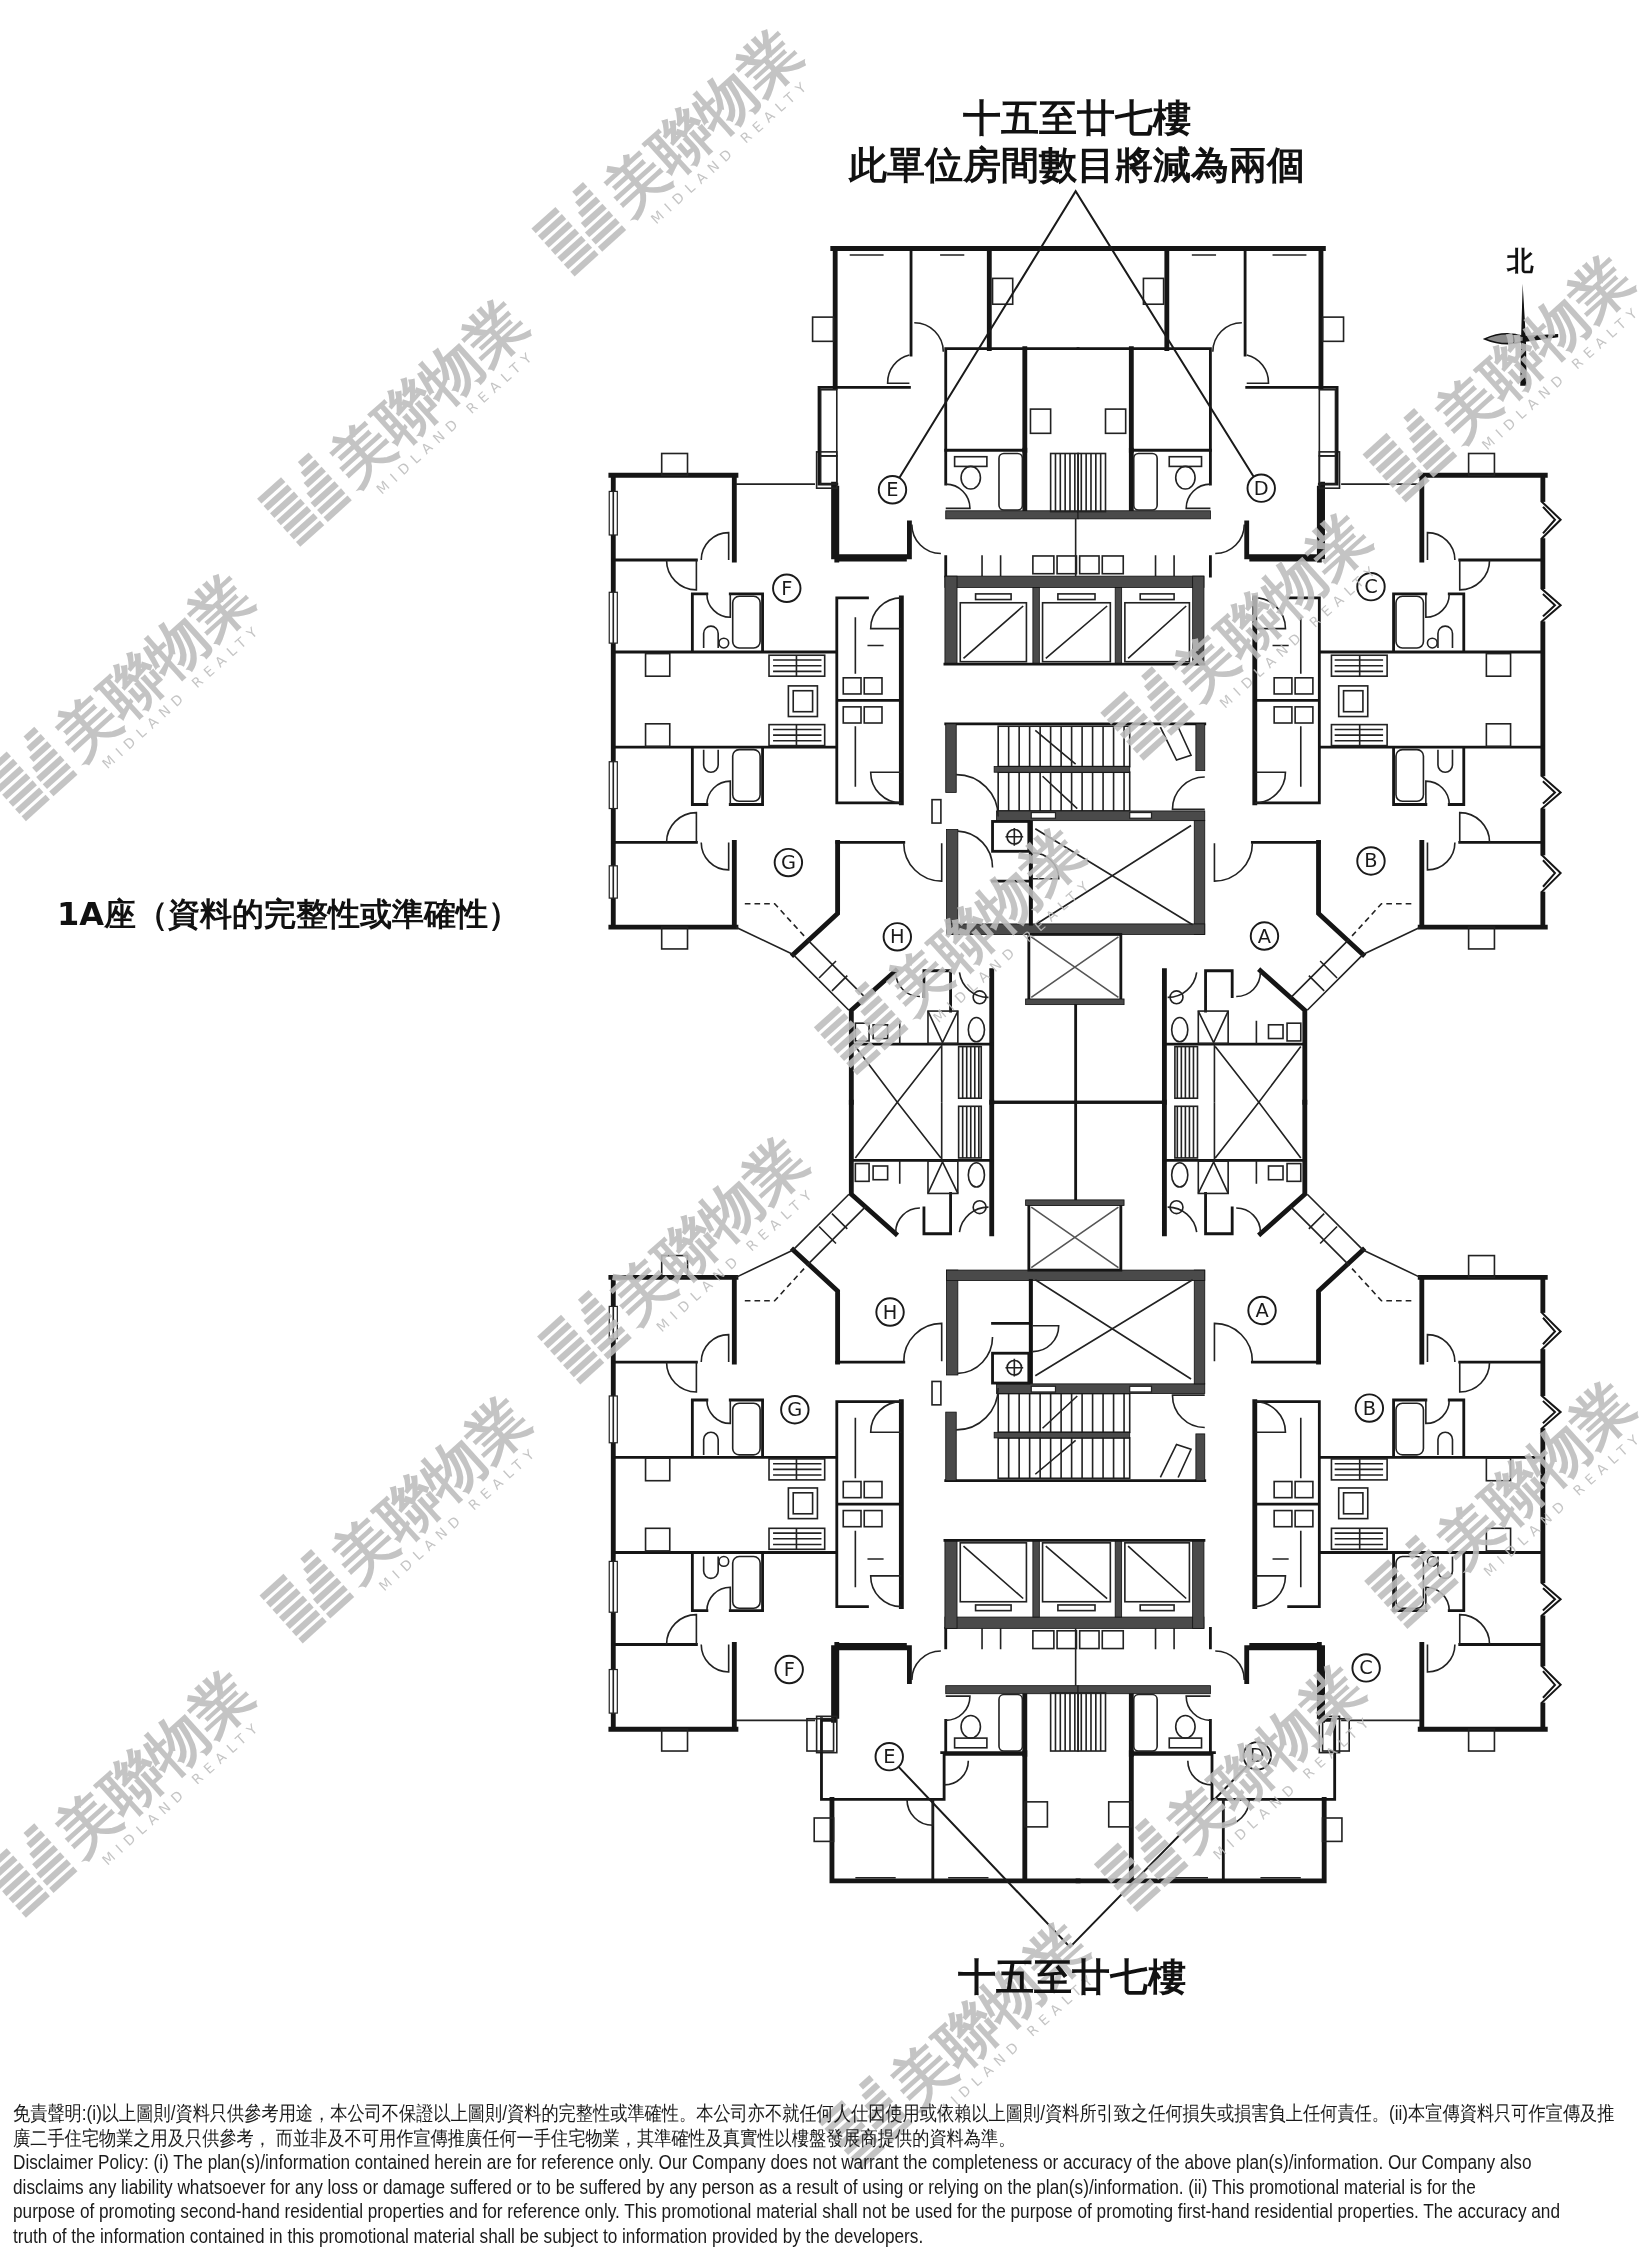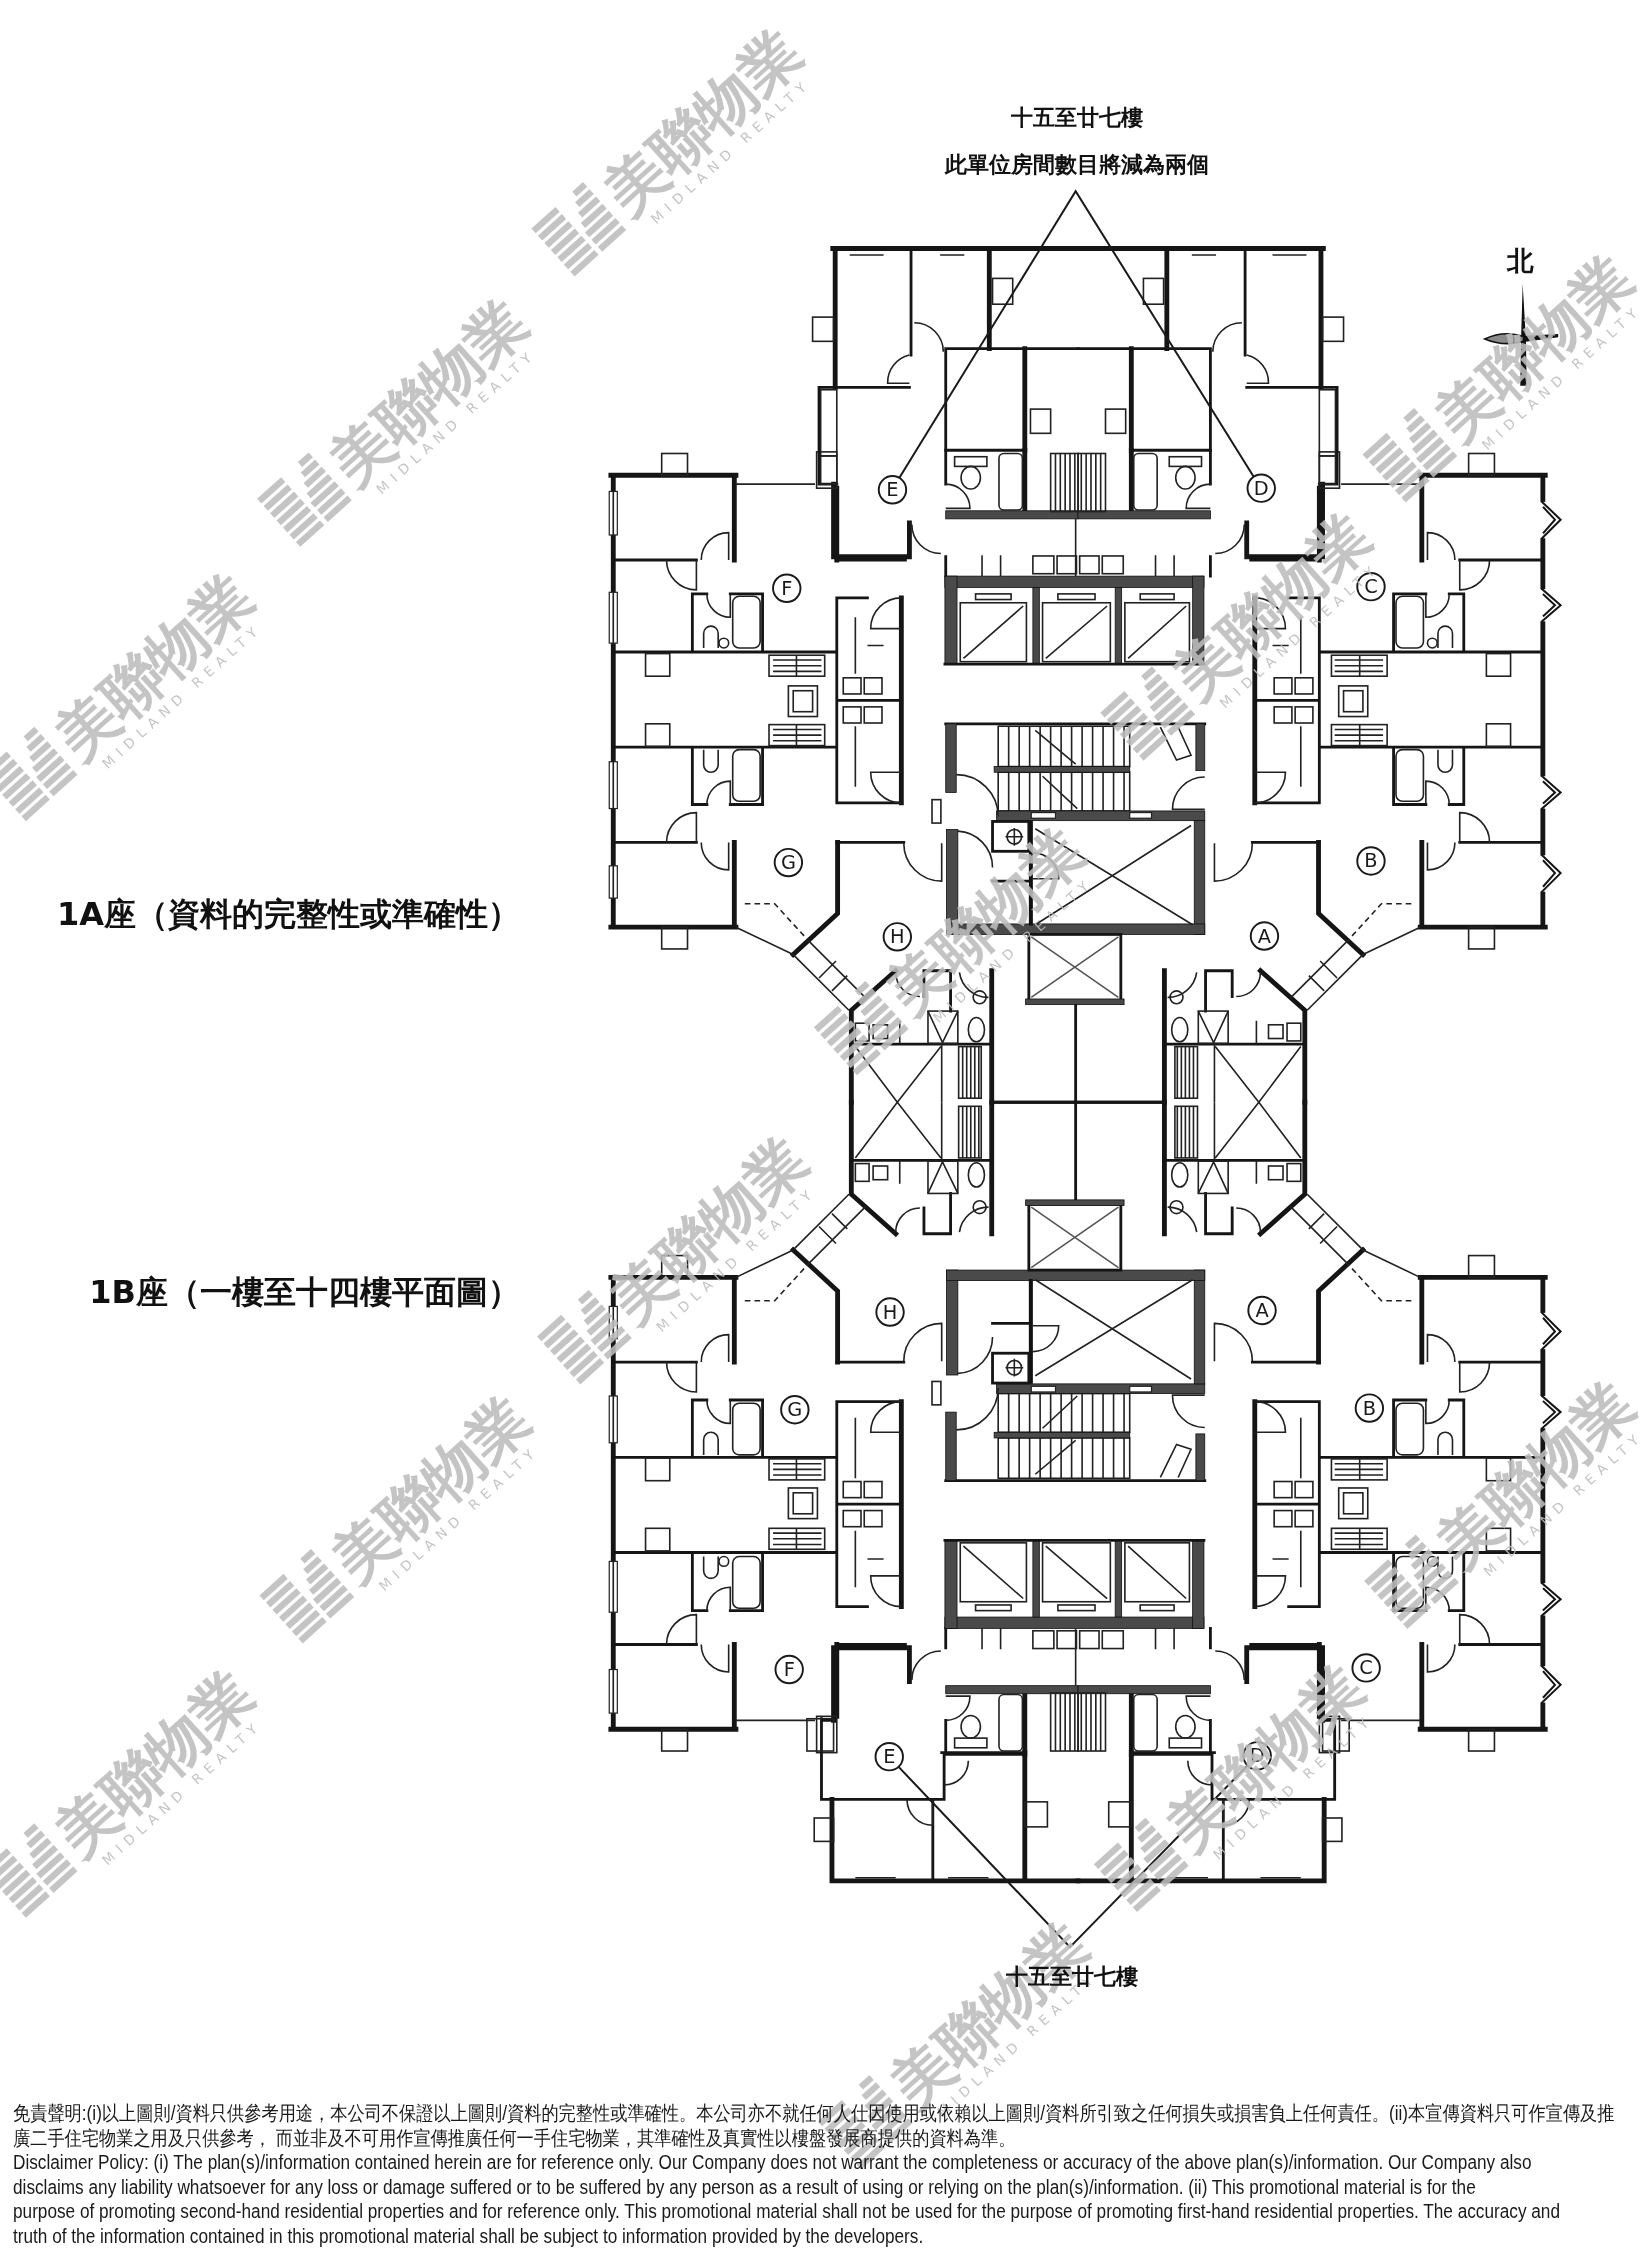--- a/index.html
+++ b/index.html
@@ -14,21 +14,21 @@
   .dash{fill:none;stroke:#222;stroke-width:2;stroke-dasharray:7 5;}
   .win{fill:#fff;stroke:#222;stroke-width:1.5;}
   .tri{fill:none;stroke:#1a1a1a;stroke-width:2.5;}
   .lbl circle{fill:#fff;stroke:#1a1a1a;stroke-width:2.4;}
   .lbl text{font-family:"DejaVu Sans",sans-serif;font-size:24px;fill:#1a1a1a;text-anchor:middle;dominant-baseline:central;}
   .north-text{font-family:"DejaVu Sans",sans-serif;font-size:33px;font-weight:bold;fill:#111;text-anchor:middle;dominant-baseline:central;}
   .wm{opacity:.88;}
   .wm-cn{font-family:"DejaVu Sans",sans-serif;font-weight:bold;font-size:74px;fill:#bdbdbd;}
   .wm-en{font-family:"DejaVu Sans",sans-serif;font-size:17px;letter-spacing:8px;fill:#bdbdbd;}
   .wm-logo rect{fill:#bdbdbd;}
-  .note{position:absolute;width:484px;text-align:center;font-size:22px;line-height:34px;font-weight:bold;white-space:nowrap;color:#111;}
+  .note{position:absolute;width:484px;text-align:center;font-size:38px;line-height:34px;font-weight:bold;white-space:nowrap;color:#111;}
   .block-label{position:absolute;left:36px;width:484px;text-align:right;font-size:32px;line-height:34px;font-weight:bold;white-space:nowrap;color:#111;}
   .disclaimer{position:absolute;left:13px;top:2101px;font-family:"Liberation Sans",sans-serif;font-size:20px;line-height:24.6px;color:#1a1a1a;}
   .disclaimer div{white-space:nowrap;transform:scaleX(0.86);transform-origin:0 50%;}
 </style>
 </head>
 <body>
 
 <div id="page">
 
 <svg id="plan" width="1651" height="2261" viewBox="0 0 2046 2802">
@@ -371,21 +371,20 @@
           <text class="wm-en" x="-100" y="56">MIDLAND REALTY</text>
         </g>
   </g>
 </svg>
 
 <div class="note" style="left:835px;top:101px;">十五至廿七樓</div>
 <div class="note" style="left:835px;top:148px;">此單位房間數目將減為兩個</div>
 <div class="note" style="left:830px;top:1960px;">十五至廿七樓</div>
 
 <div class="block-label" style="top:897px;">1A座（資料的完整性或準確性）</div>
-<div class="block-label" style="top:1275px;">1B座（一樓至十四樓平面圖）</div>
 
 <div class="disclaimer">
   <div>免責聲明:(i)以上圖則/資料只供參考用途，本公司不保證以上圖則/資料的完整性或準確性。本公司亦不就任何人仕因使用或依賴以上圖則/資料所引致之任何損失或損害負上任何責任。(ii)本宣傳資料只可作宣傳及推</div>
   <div>廣二手住宅物業之用及只供參考， 而並非及不可用作宣傳推廣任何一手住宅物業，其準確性及真實性以樓盤發展商提供的資料為準。</div>
   <div>Disclaimer Policy: (i) The plan(s)/information contained herein are for reference only. Our Company does not warrant the completeness or accuracy of the above plan(s)/information. Our Company also</div>
   <div>disclaims any liability whatsoever for any loss or damage suffered or to be suffered by any person as a result of using or relying on the plan(s)/information. (ii) This promotional material is for the</div>
   <div>purpose of promoting second-hand residential properties and for reference only. This promotional material shall not be used for the purpose of promoting first-hand residential properties. The accuracy and</div>
   <div>truth of the information contained in this promotional material shall be subject to information provided by the developers.</div>
 </div>
 

